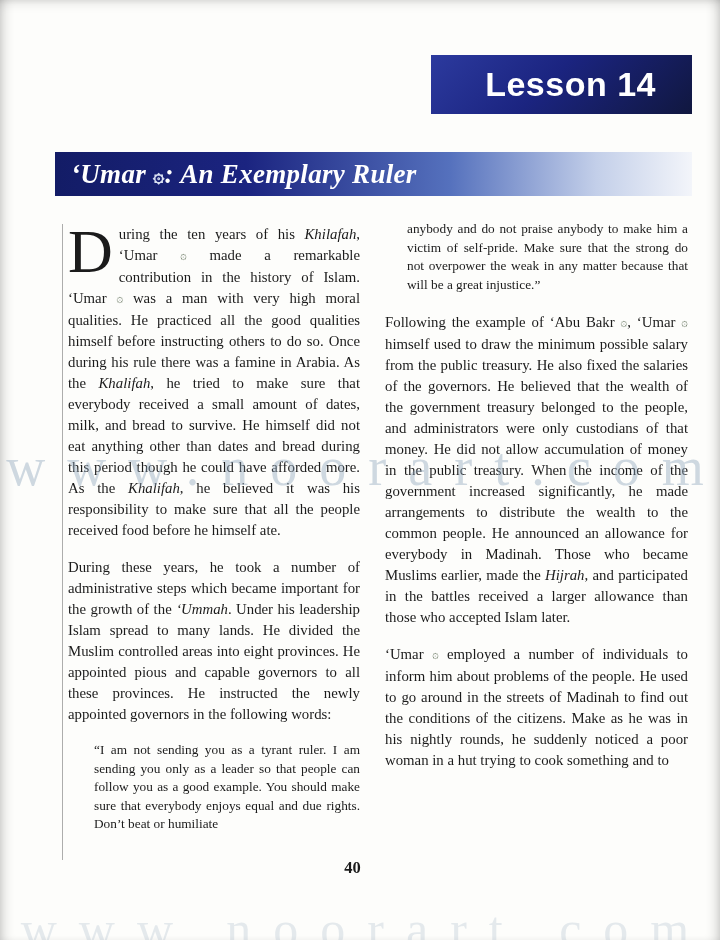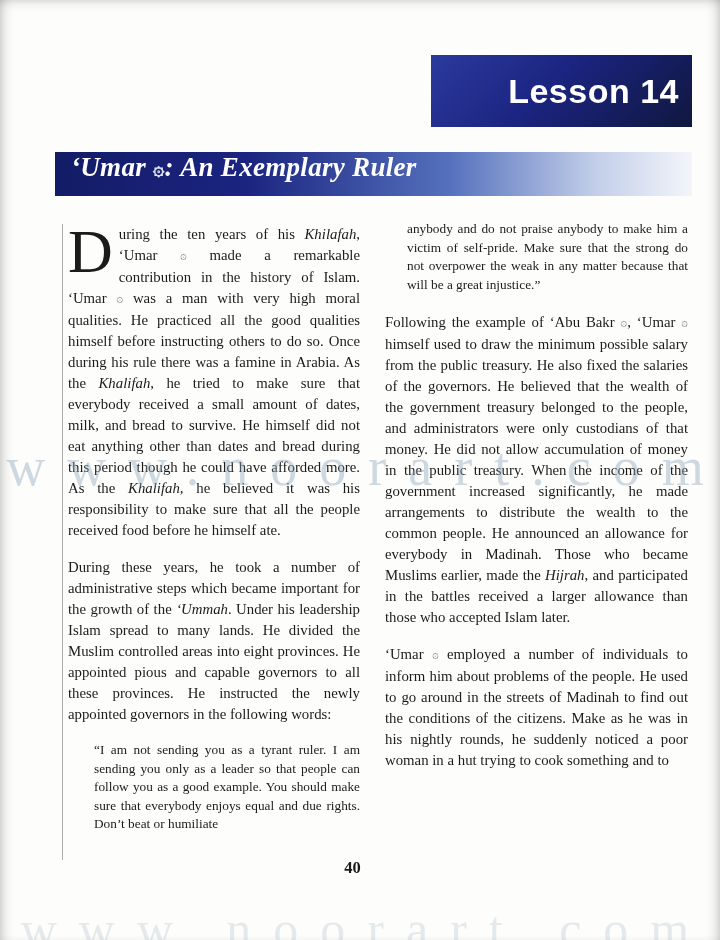--- a/index.html
+++ b/index.html
@@ -14,37 +14,37 @@
     position: relative;
     width: 720px; height: 940px;
     background: #fdfdfb;
     box-shadow: inset 10px 0 14px -10px rgba(0,0,0,.30),
                 inset -10px 0 14px -10px rgba(0,0,0,.30),
                 inset 0 10px 14px -10px rgba(0,0,0,.18);
     overflow: hidden;
   }
   .lesson-banner {
     position: absolute;
-    top: 55px; left: 431px; right: 28px; height: 72px;
+    top: 55px; left: 431px; right: 28px; height: 59px;
     background: linear-gradient(135deg, #2c3a9e 0%, #1b2480 45%, #10173f 100%);
     display: flex; align-items: center; justify-content: flex-end;
-    padding-right: 13px; box-sizing: border-box;
+    padding-right: 36px; box-sizing: border-box;
   }
   .lesson-banner .label {
     color: #ffffff;
     font-family: "Liberation Sans", sans-serif;
     font-weight: bold;
     font-size: 34px;
     letter-spacing: 0.5px;
   }
   .title-bar {
     position: absolute;
     top: 152px; left: 55px; right: 28px; height: 44px;
     background: linear-gradient(to right, #131c66 0%, #1b2480 30%, #5571bd 62%, #c3cfe9 85%, #f3f5fa 100%);
-    display: flex; align-items: flex-start;
+    display: flex; align-items: center;
     padding-left: 16px; box-sizing: border-box;
   }
   .title-bar .title {
     color: #ffffff;
     font-style: italic;
     font-weight: bold;
     font-size: 27px;
     letter-spacing: 0.3px;
     white-space: nowrap;
   }

